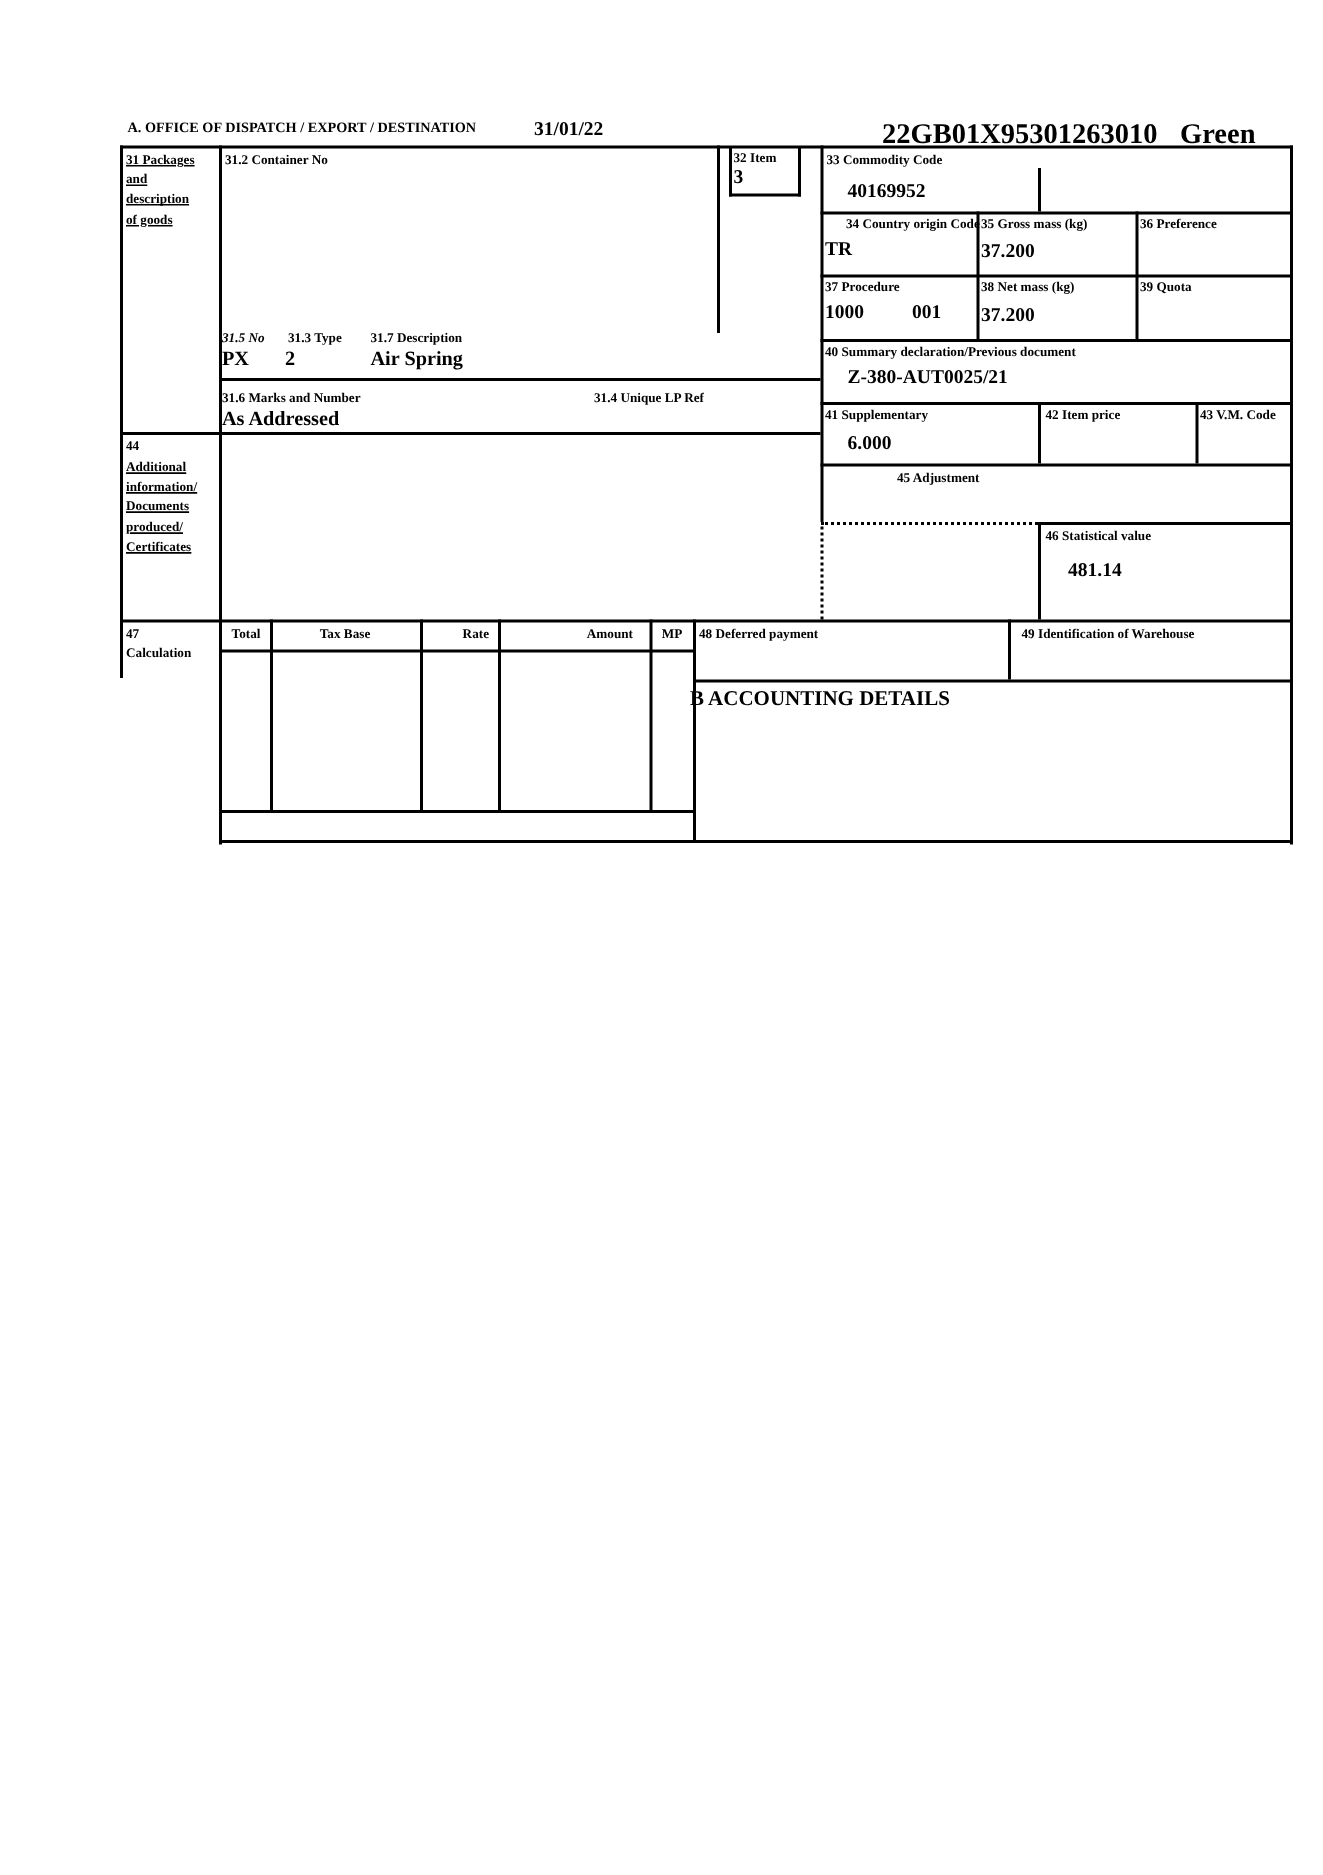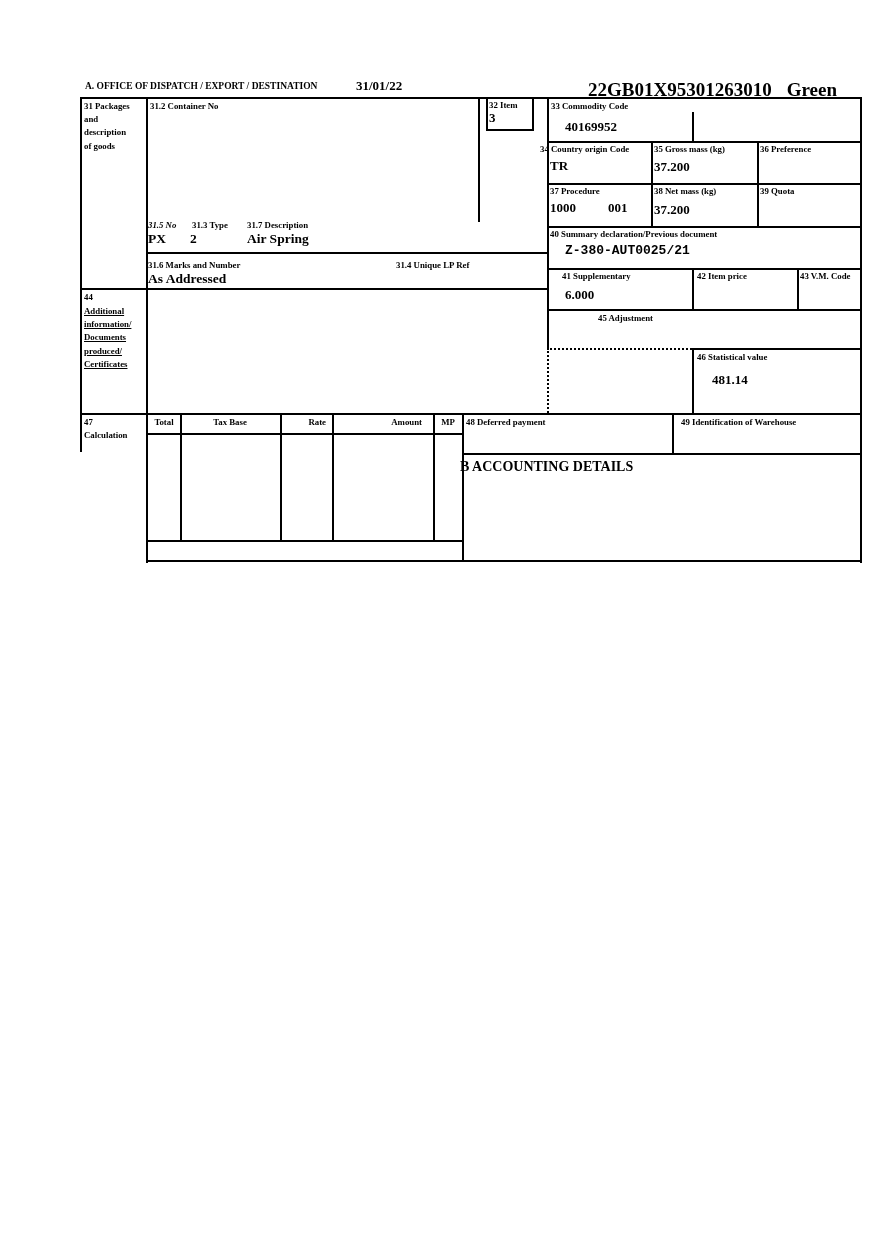--- a/index.html
+++ b/index.html
@@ -5,21 +5,21 @@
   html,body{margin:0;padding:0;background:#ffffff;}
   #page{position:relative;width:882px;height:1250px;background:#ffffff;
         font-family:"Liberation Serif","DejaVu Serif",serif;color:#000;overflow:hidden;}
   .hl{position:absolute;background:#000;height:2px;}
   .vl{position:absolute;background:#000;width:2px;}
   .hl.dot{background:none;border-top:2px dotted #000;height:0;}
   .vl.dot{background:none;border-left:2px dotted #000;width:0;}
   .lbl{position:absolute;font-size:8.8px;font-weight:bold;line-height:11px;white-space:nowrap;}
   .val{position:absolute;font-size:13px;font-weight:bold;line-height:15px;white-space:nowrap;}
   .val.big{font-size:13.5px;}
-  .multi{position:absolute;font-size:8.8px;font-weight:bold;line-height:13.2px;}
+  .multi{position:absolute;font-size:8.8px;font-weight:bold;line-height:13.2px;text-decoration:underline;}
   .multi div{white-space:nowrap;}
   .ul div{text-decoration:underline;}
   .hdr{position:absolute;font-weight:bold;white-space:nowrap;}
   .cell{position:absolute;font-size:8.8px;font-weight:bold;padding-top:4px;box-sizing:border-box;}
 </style>
 </head>
 <body>
 
 <div id="page">
 
@@ -100,37 +100,37 @@
 
   <div class="lbl" style="left:148px;top:260px;">31.6 Marks and Number</div>
   <div class="lbl" style="left:396px;top:260px;">31.4 Unique LP Ref</div>
   <div class="val big" style="left:148px;top:271px;">As Addressed</div>
 
   <div class="lbl" style="left:489px;top:100px;">32 Item</div>
   <div class="val" style="left:489px;top:110px;">3</div>
   <div class="lbl" style="left:551px;top:101px;">33 Commodity Code</div>
   <div class="val" style="left:565px;top:119px;">40169952</div>
 
-  <div class="lbl" style="left:540px;top:144px;">34 Country origin Code</div>
+  <div class="lbl" style="left:564px;top:144px;">34 Country origin Code</div>
   <div class="val" style="left:550px;top:158px;">TR</div>
   <div class="lbl" style="left:654px;top:144px;">35 Gross mass (kg)</div>
   <div class="val" style="left:654px;top:159px;">37.200</div>
   <div class="lbl" style="left:760px;top:144px;">36 Preference</div>
 
   <div class="lbl" style="left:550px;top:186px;">37 Procedure</div>
   <div class="val" style="left:550px;top:200px;">1000</div>
   <div class="val" style="left:608px;top:200px;">001</div>
   <div class="lbl" style="left:654px;top:186px;">38 Net mass (kg)</div>
   <div class="val" style="left:654px;top:202px;">37.200</div>
   <div class="lbl" style="left:760px;top:186px;">39 Quota</div>
 
   <div class="lbl" style="left:550px;top:229px;">40 Summary declaration/Previous document</div>
-  <div class="val" style="left:565px;top:243px;font-family:Liberation Mono, monospace;">Z-380-AUT0025/21</div>
+  <div class="val" style="left:565px;top:243px;">Z-380-AUT0025/21</div>
 
-  <div class="lbl" style="left:550px;top:271px;padding-left:12px;">41 Supplementary</div>
+  <div class="lbl" style="left:550px;top:271px;">41 Supplementary</div>
   <div class="val" style="left:565px;top:287px;">6.000</div>
   <div class="lbl" style="left:697px;top:271px;">42 Item price</div>
   <div class="lbl" style="left:800px;top:271px;">43 V.M. Code</div>
 
   <div class="lbl" style="left:550px;top:313px;padding-left:48px;">45 Adjustment</div>
   <div class="lbl" style="left:697px;top:352px;">46 Statistical value</div>
   <div class="val" style="left:712px;top:372px;">481.14</div>
 
   <div class="cell" style="left:148px;top:413px;width:32px;text-align:center;">Total</div>
   <div class="cell" style="left:182px;top:413px;width:96px;text-align:center;">Tax Base</div>

